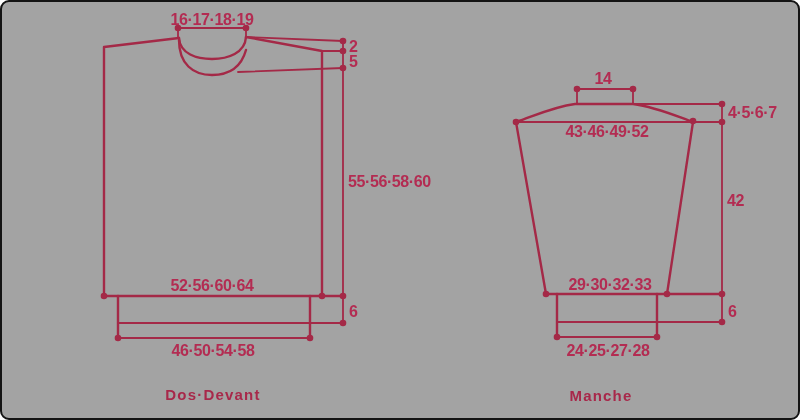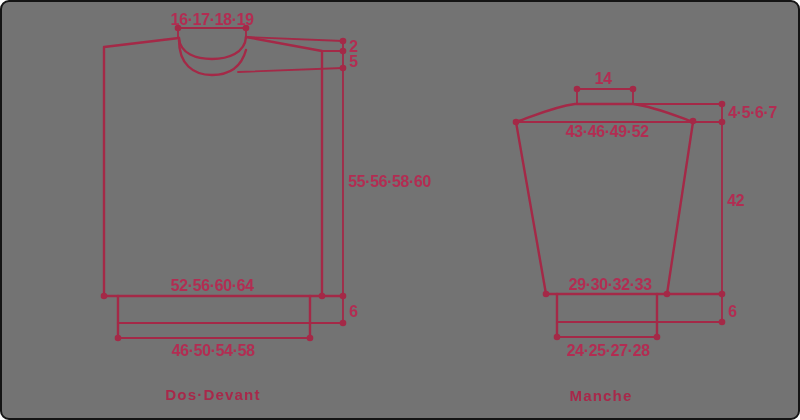--- a/index.html
+++ b/index.html
@@ -1,19 +1,19 @@
 <!DOCTYPE html>
 <html><head>
 <meta charset="utf-8">
 <style>
   html,body{margin:0;padding:0;background:#ffffff;}
   .frame{
     position:relative;
     width:796px;height:416px;
-    background:#737373;
+    background:#a3a3a3;
     border:2px solid #141414;
     border-radius:9px;
     overflow:hidden;
     font-family:"Liberation Sans", sans-serif;
   }
   svg{display:block;}
   .outline{stroke:#a42947;stroke-width:2.4;fill:none;stroke-linecap:round;stroke-linejoin:round;}
   .dim{stroke:#a42947;stroke-width:1.8;fill:none;stroke-linecap:round;}
   .dot{fill:#a42947;stroke:none;}
   .meas{

